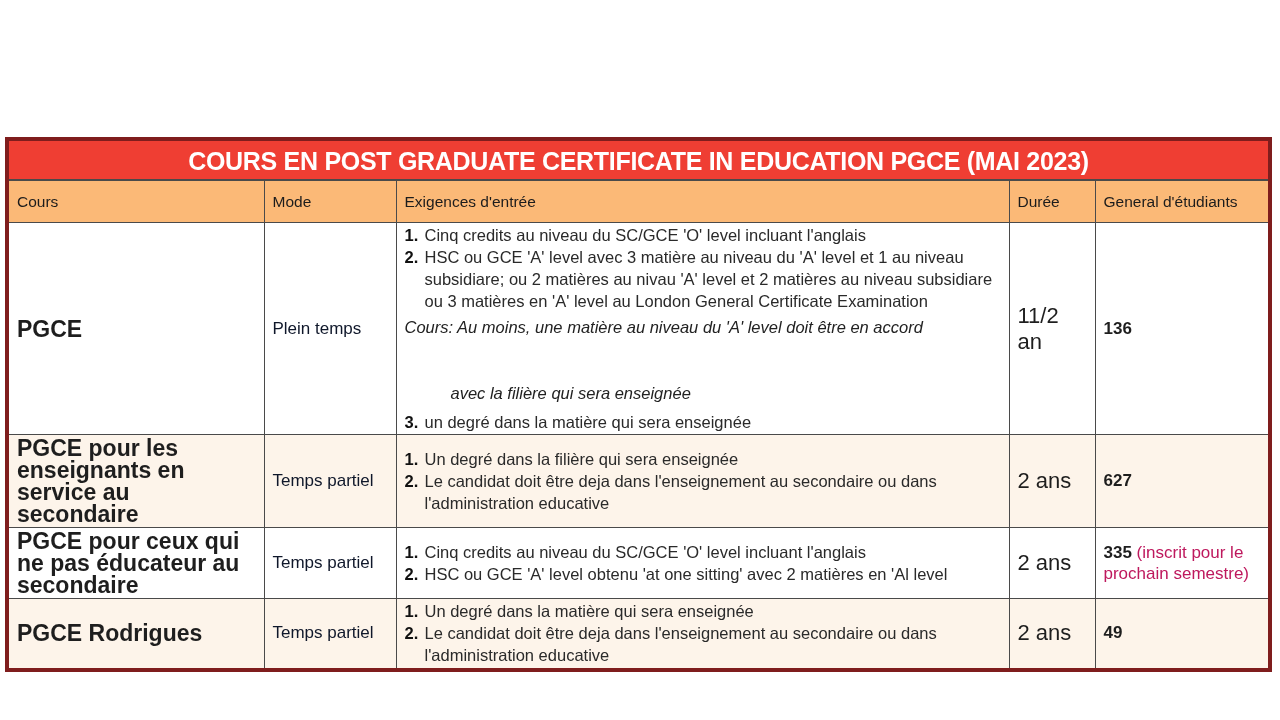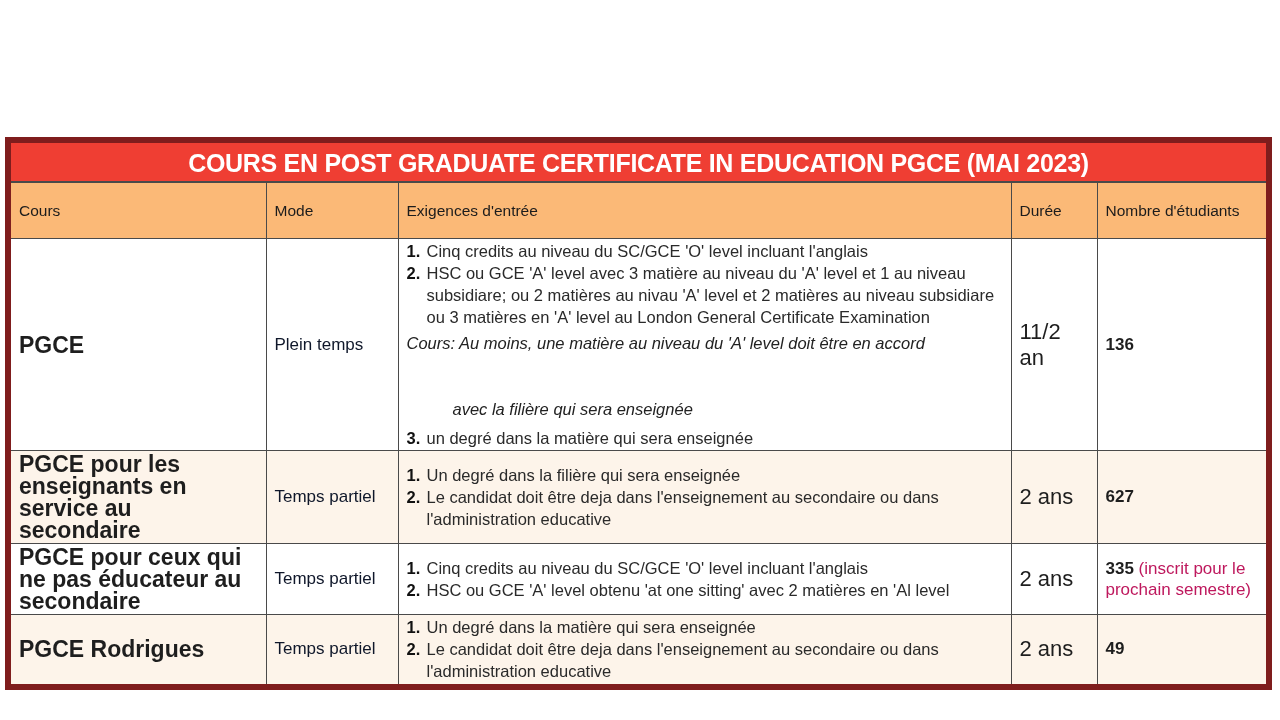--- a/index.html
+++ b/index.html
@@ -2,36 +2,36 @@
 <html><head>
   <meta charset="utf-8">
   <style>
     html, body { margin: 0; padding: 0; }
     body {
       width: 1280px; height: 720px; background: #ffffff; position: relative; overflow: hidden;
       font-family: "Liberation Sans", "DejaVu Sans", sans-serif; color: #1e1e1e;
     }
     .table-wrap {
       position: absolute; left: 5px; top: 137px; width: 1267px;
-      border: 6px solid #7f1d1d; box-sizing: border-box;
+      border: 4px solid #7f1d1d; box-sizing: border-box;
     }
     .title-bar {
       background: #ef3e33; color: #fff; font-weight: bold; font-size: 25px;
       text-align: center; height: 38px; line-height: 40px; letter-spacing: -0.3px;
       border-bottom: 2px solid #4a4a4a;
     }
     table { border-collapse: collapse; width: 100%; table-layout: fixed; }
     th, td { border: 1.5px solid #4a4a4a; vertical-align: middle; }
     tr:first-child th { border-top: none; }
     tr th:first-child, tr td:first-child { border-left: none; }
     tr th:last-child, tr td:last-child { border-right: none; }
     tr:last-child td { border-bottom: none; }
     th {
       background: #fbb977; text-align: left; font-weight: normal; font-size: 15.5px;
-      height: 23px; padding: 16px 8px; color: #1c1c1c;
+      height: 23px; padding: 9px 8px; color: #1c1c1c;
     }
     td { font-size: 17px; padding: 2px 8px; }
     .row-alt td { background: #fdf4ea; }
     .row-plain td { background: #ffffff; }
     .course { font-weight: bold; font-size: 23px; line-height: 22px; }
     .mode { font-size: 17px; color: #0f172a; }
     .dur { font-weight: normal; font-size: 22px; }
     .count { font-weight: bold; font-size: 17px; }
     .count-note { font-weight: normal; font-size: 17px; color: #be185d; }
     ol.req { list-style: none; margin: 0; padding: 0; }
@@ -53,21 +53,21 @@
         <col style="width:613px">
         <col style="width:86px">
         <col>
     </colgroup>
     <tbody>
         <tr>
       <th>Cours</th>
       <th>Mode</th>
       <th>Exigences d'entrée</th>
       <th>Durée</th>
-      <th>Nombre d'étudiants</th>
+      <th>General d'étudiants</th>
     </tr>
 
     <tr class="row-plain" style="height:194px">
       <td class="course">PGCE</td>
       <td class="mode">Plein temps</td>
       <td class="req-cell">
         <ol class="req">
           <li><span class="num">1.</span><span>Cinq credits au niveau du SC/GCE 'O' level incluant  l'anglais</span></li>
           <li><span class="num">2.</span><span>HSC ou GCE 'A' level avec 3 matière au niveau du 'A' level et 1 au niveau subsidiare; ou 2 matières au nivau 'A' level et 2 matières au niveau subsidiare ou 3 matières en 'A' level au London General Certificate Examination</span></li>
         </ol>

